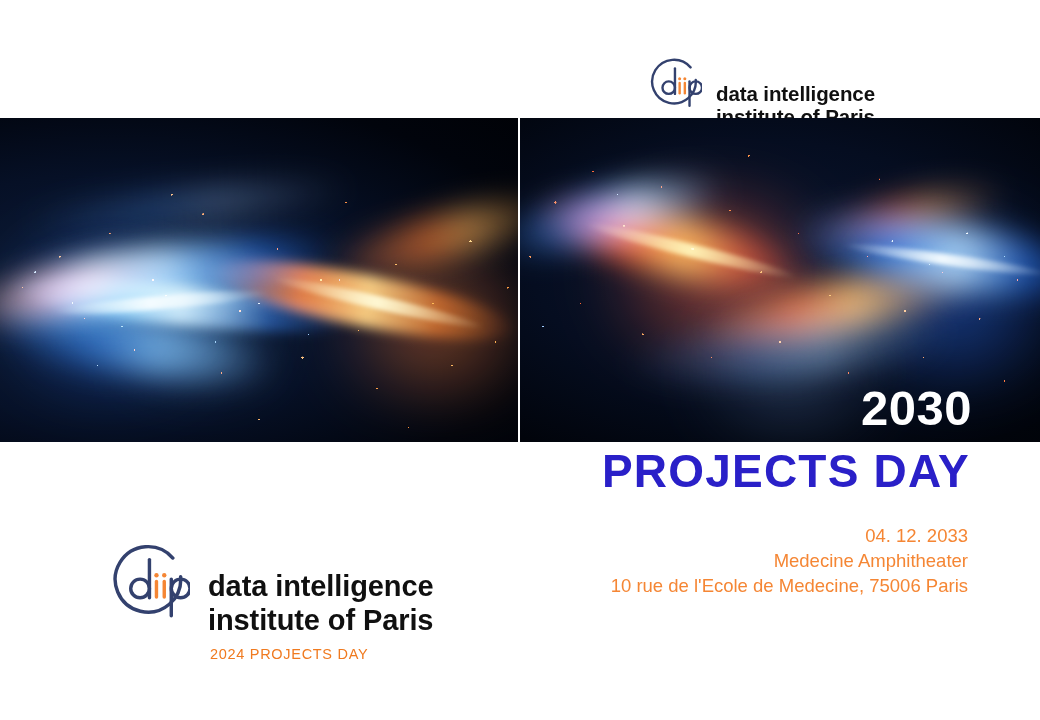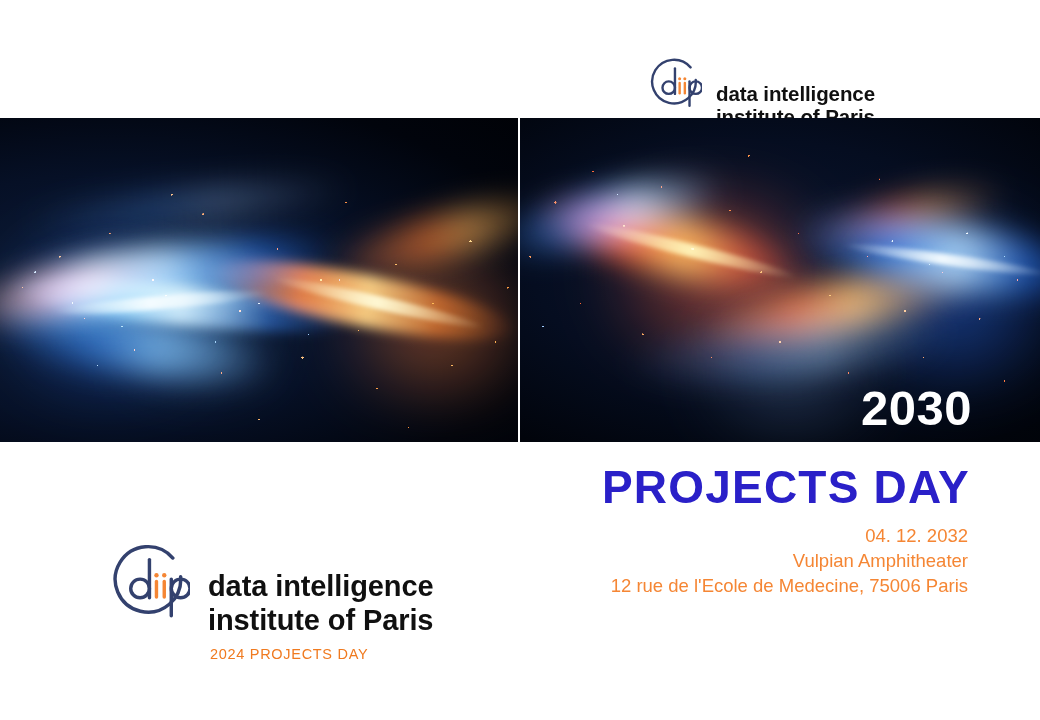--- a/index.html
+++ b/index.html
@@ -97,21 +97,20 @@
   .projects-day {
     position: absolute;
     right: 70px;
     top: 447px;
     font-size: 46px;
     font-weight: 700;
     color: #2a20c8;
     letter-spacing: 1.2px;
     line-height: 1.05;
     white-space: nowrap;
-    margin-top: 16px;
   }
 
   
   .event-details {
     position: absolute;
     right: 72px;
     top: 524px;
     text-align: right;
     color: #f58634;
     font-size: 18.5px;
@@ -321,23 +320,23 @@
              radial-gradient(1.4px 1.4px at 92% 40%, #cfe7ff 55%, transparent 60%),
              radial-gradient(1.2px 1.2px at 24% 28%, #a8d2ff 55%, transparent 60%),
              radial-gradient(1.3px 1.3px at 12% 62%, #9fc9ff 55%, transparent 60%);"></div>
     </div>
   </div>
 
   <div class="year-2024">2030</div>
   <div class="projects-day">PROJECTS DAY</div>
 
   <div class="event-details">
-    <div>04. 12. 2032</div>
-    <div>Vulpian Amphitheater</div>
-    <div>12 rue de l'Ecole de Medecine, 75006 Paris</div>
+    <div>04. 12. 2033</div>
+    <div>Medecine Amphitheater</div>
+    <div>10 rue de l'Ecole de Medecine, 75006 Paris</div>
   </div>
 
   <div class="footer-logo">
     <svg class="logo-mark" width="78" height="78" viewBox="0 0 100 100" aria-hidden="true">
       <path d="M 78 18 A 42 42 0 1 0 88 42" fill="none" stroke="#33416e" stroke-width="4.4" stroke-linecap="round"></path>
       <circle cx="36" cy="57" r="12" fill="none" stroke="#33416e" stroke-width="4.4"></circle>
       <line x1="48" y1="20" x2="48" y2="69" stroke="#33416e" stroke-width="4.4" stroke-linecap="round"></line>
       <line x1="57" y1="48" x2="57" y2="68" stroke="#f58634" stroke-width="4.4" stroke-linecap="round"></line>
       <circle cx="57" cy="40" r="2.8" fill="#f58634"></circle>
       <line x1="67" y1="48" x2="67" y2="68" stroke="#f58634" stroke-width="4.4" stroke-linecap="round"></line>

